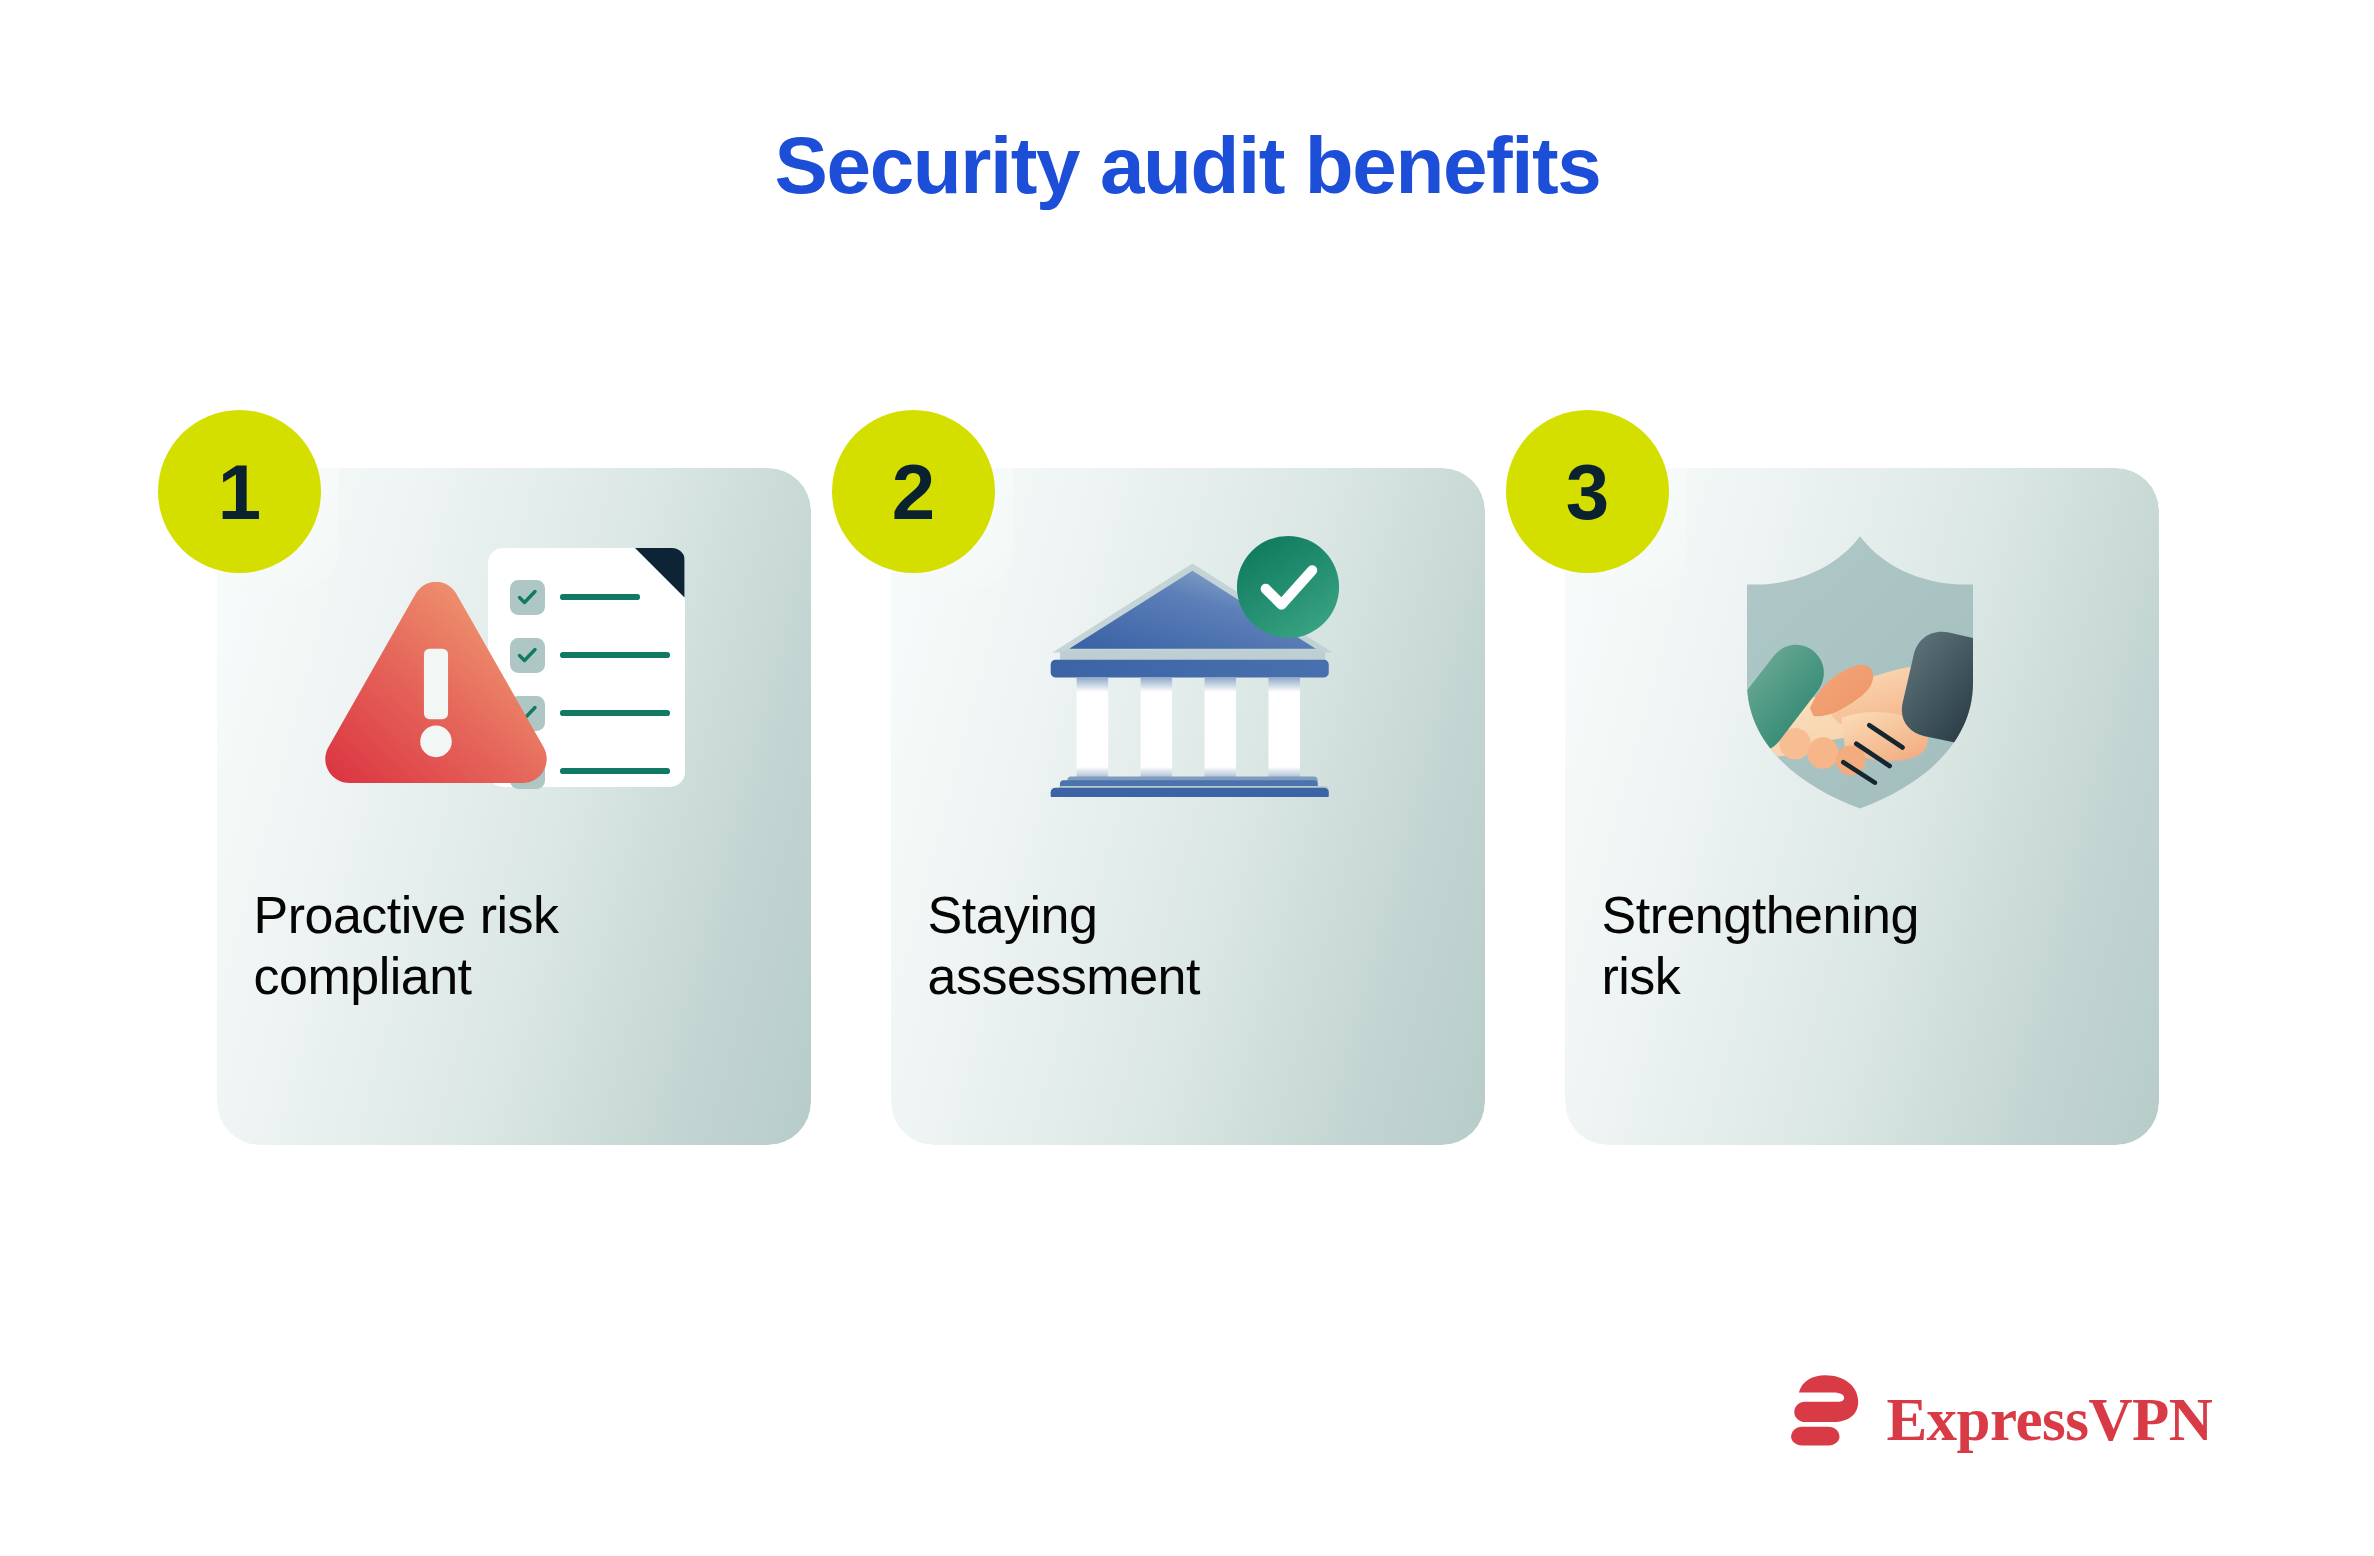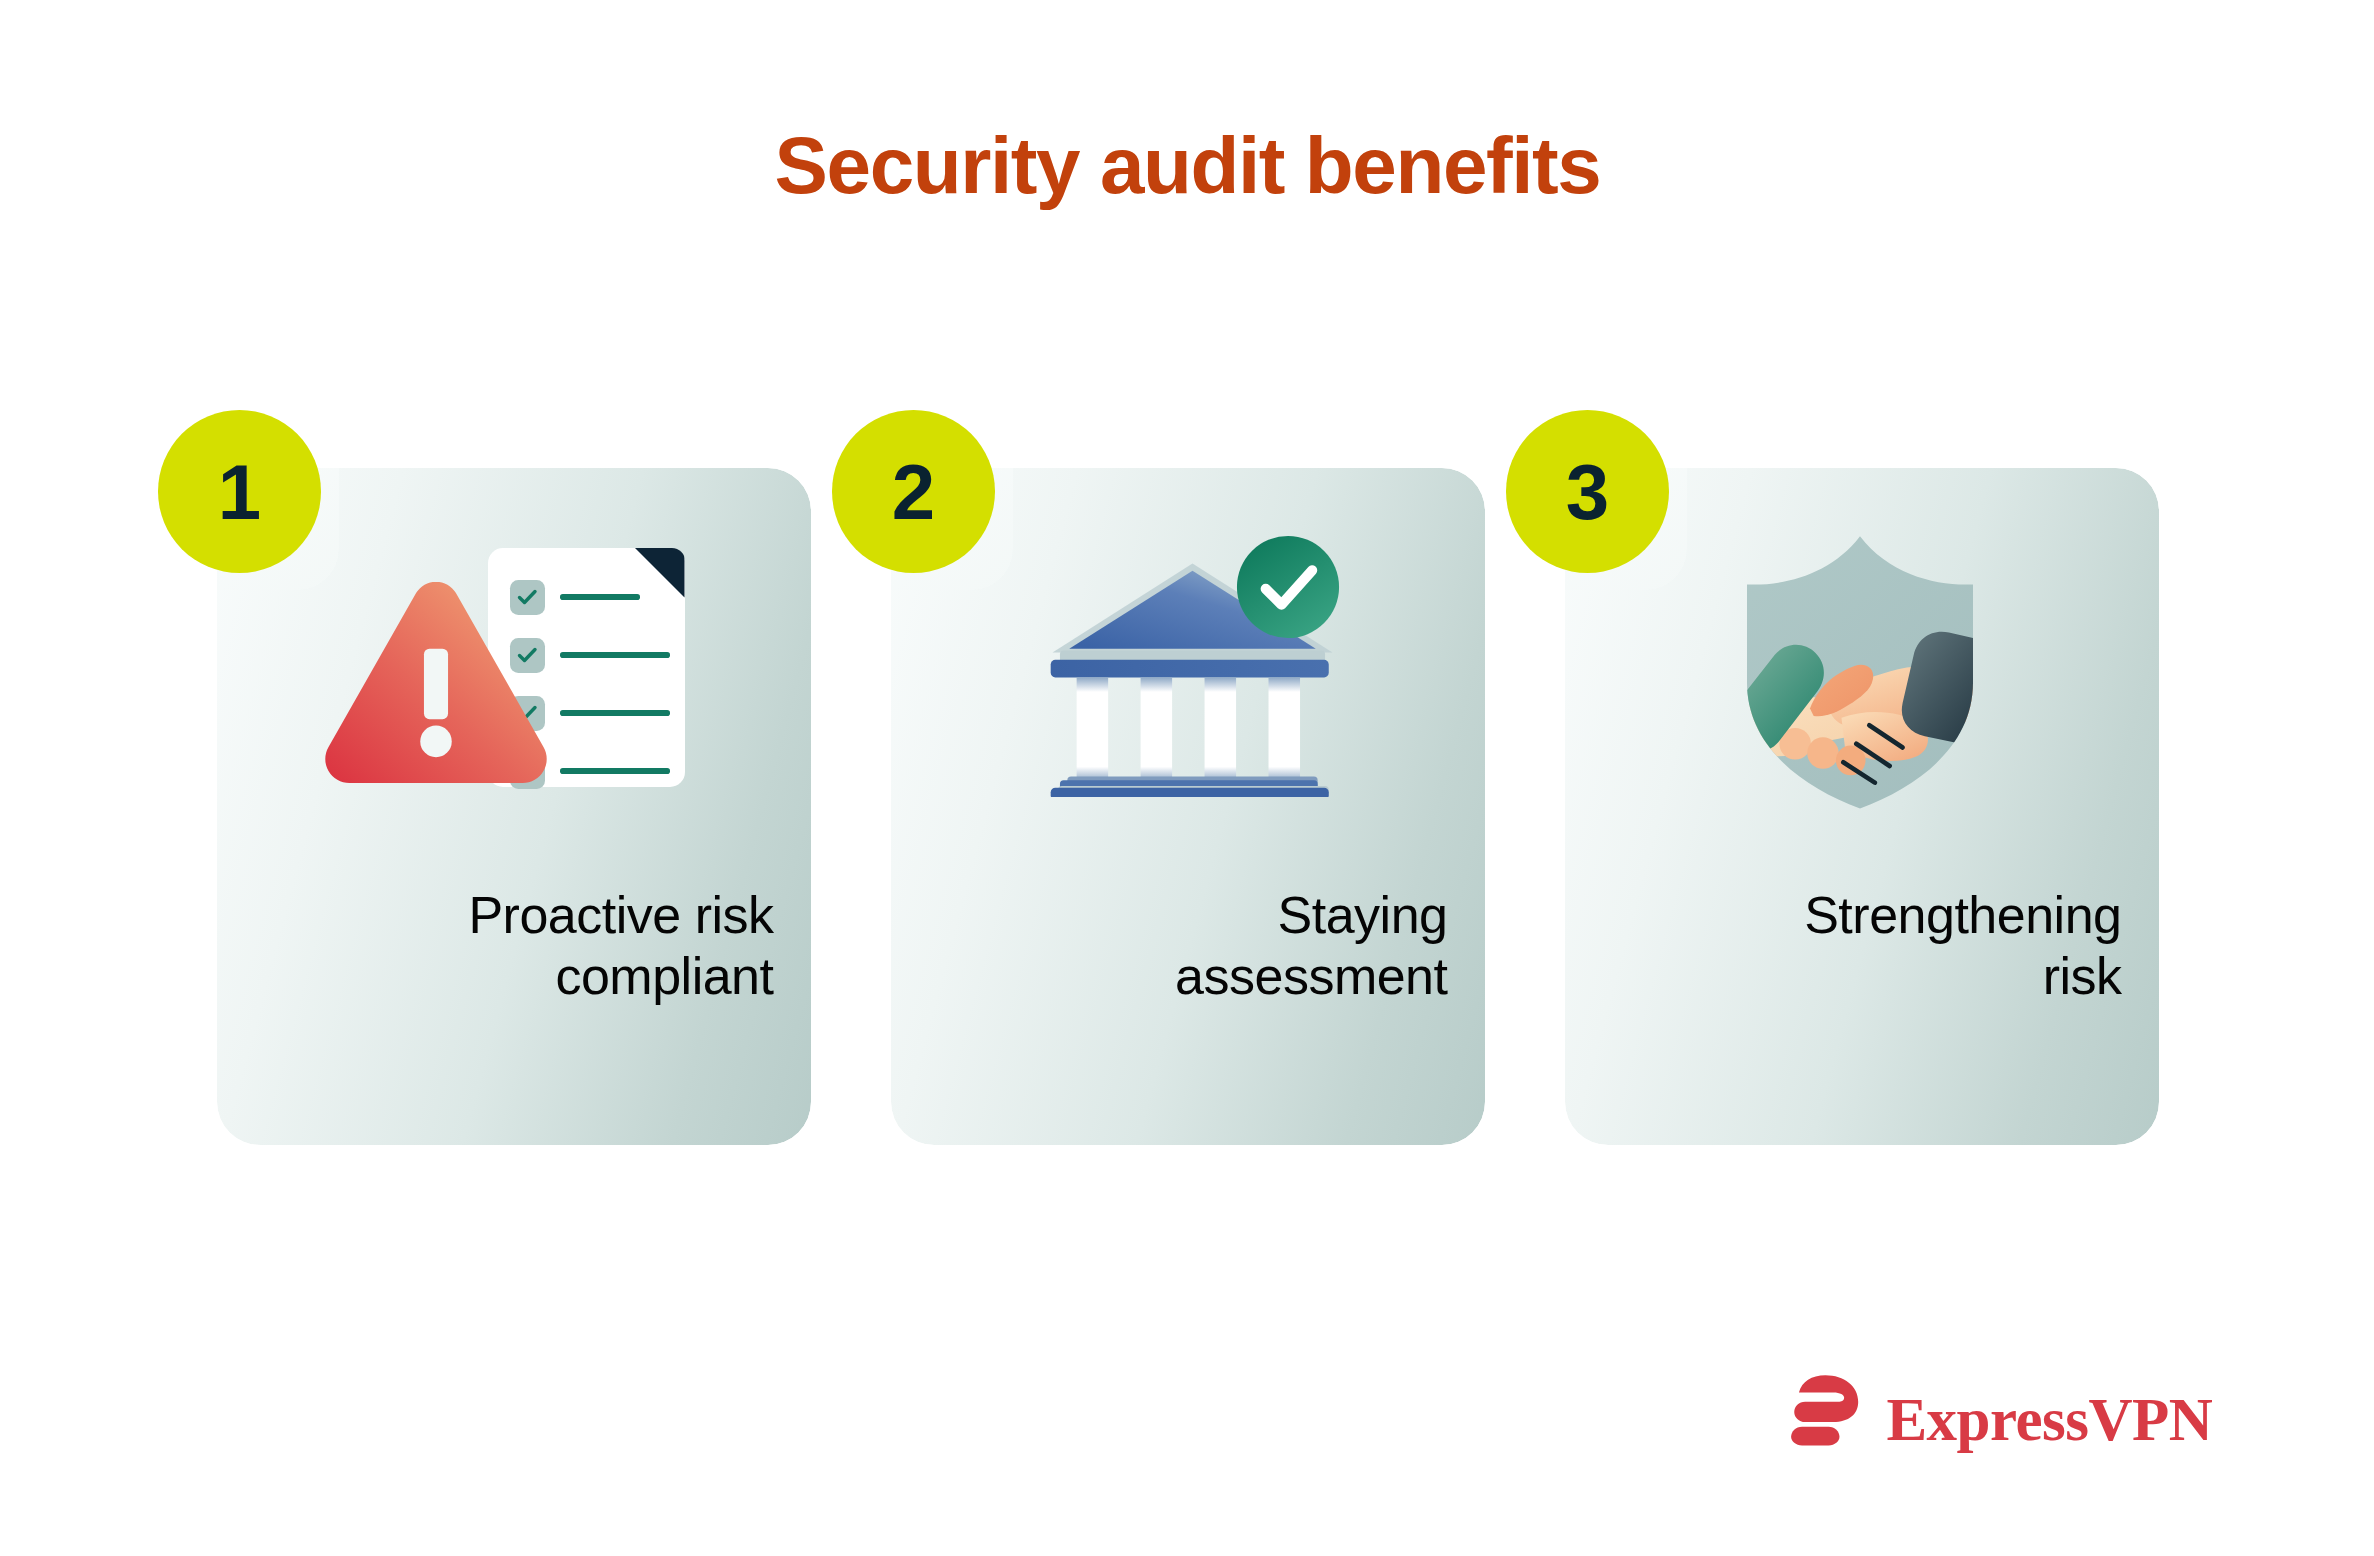--- a/index.html
+++ b/index.html
@@ -9,21 +9,21 @@
     font-family:"Liberation Sans", sans-serif;
     overflow:hidden;
   }
   .page { position:relative; width:2375px; height:1556px; background:#FFFFFF; }
 
   
   .title {
     position:absolute; top:126px; left:0; width:2375px;
     text-align:center;
     font-size:80px; font-weight:700; letter-spacing:-1.4px;
-    color:#c2410c;
+    color:#1d4ed8;
     line-height:1.0;
   }
 
   
   .cards {
     position:absolute; top:468px; left:0; width:2375px;
     display:flex; justify-content:center; gap:80px;
   }
   .card-wrap { position:relative; width:594px; height:677px; }
 
@@ -66,21 +66,21 @@
   
   .art {
     position:absolute; left:0; top:0; width:594px; height:408px;
     display:flex; align-items:center; justify-content:center;
   }
   .art-inner { position:relative; width:390px; height:297px; }
 
   
   .label {
     position:absolute; left:37px; right:37px; top:417px;
-    text-align:right;
+    text-align:left;
     font-size:52px; font-weight:500; color:#050505;
     line-height:1.18; letter-spacing:-0.5px;
   }
 
   
   .doc {
     position:absolute; left:169px; top:24px;
     width:197px; height:239px;
     background:#FFFFFF;
     border-radius:15px;

